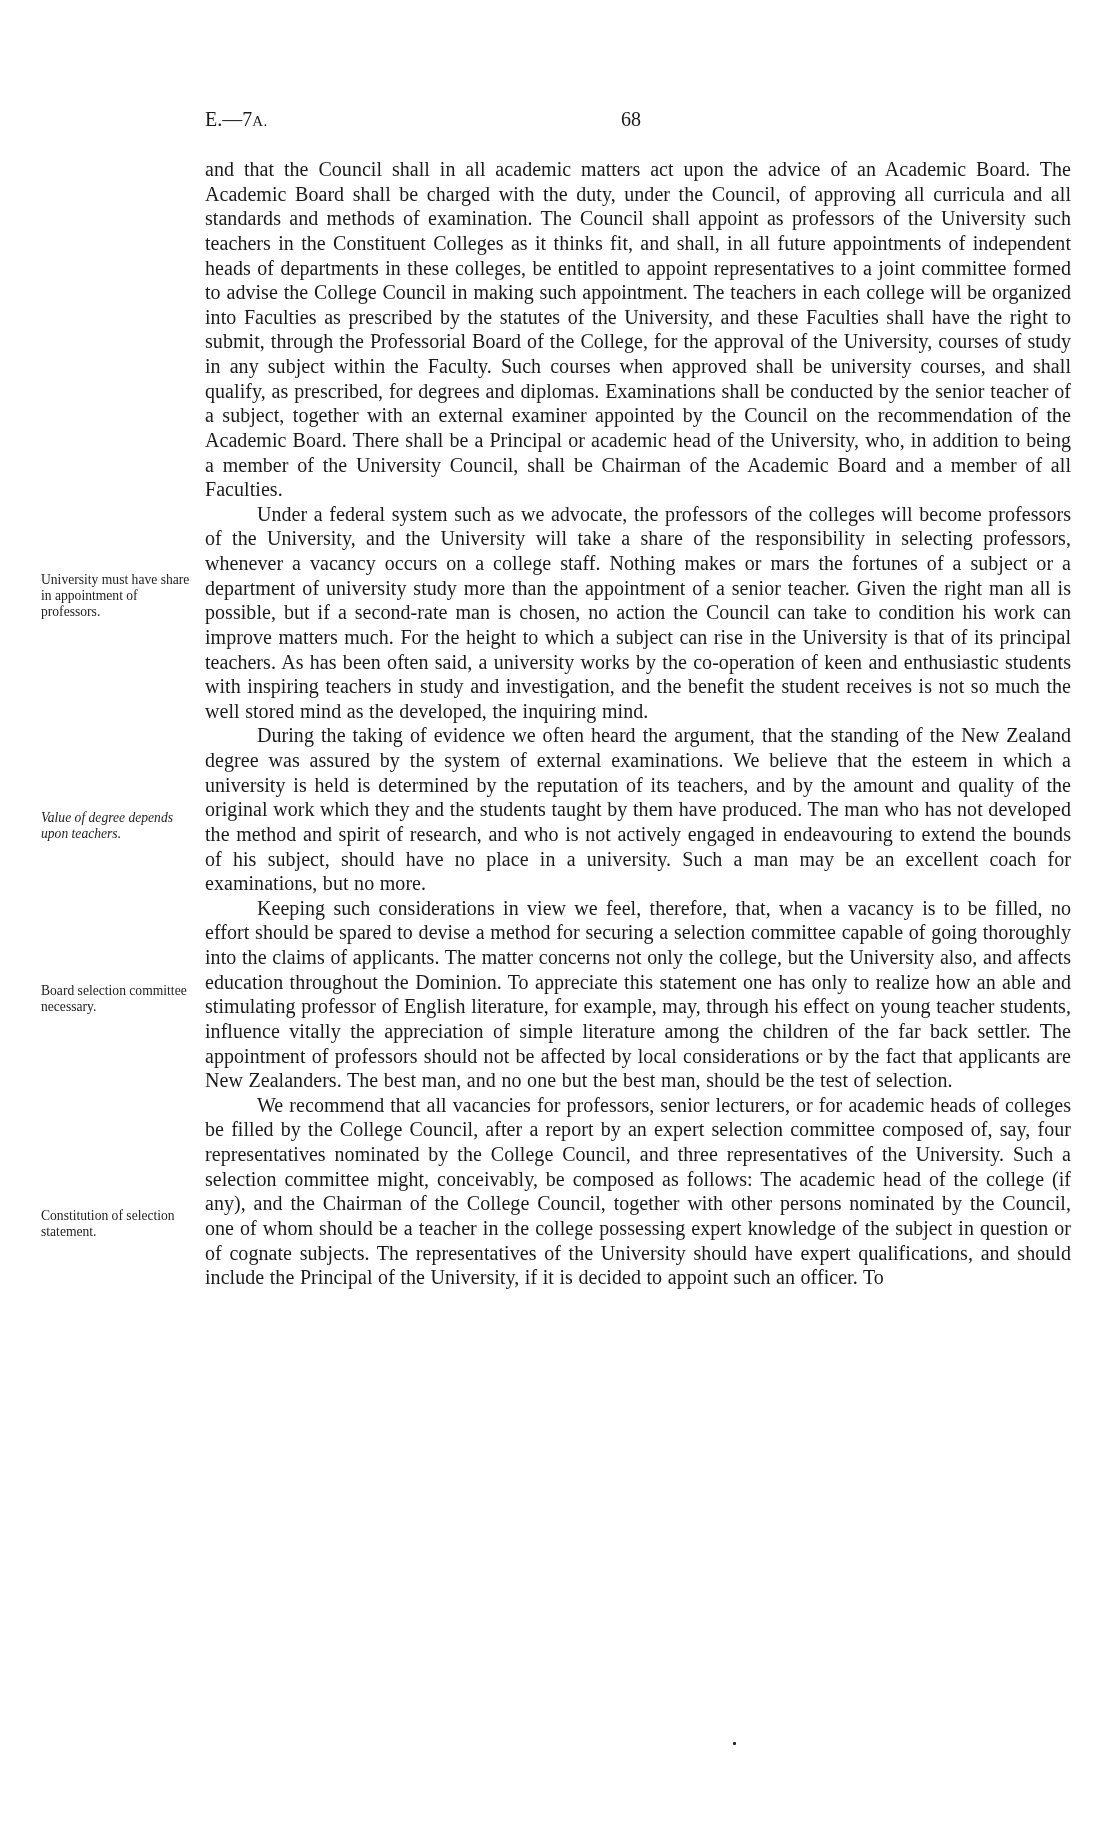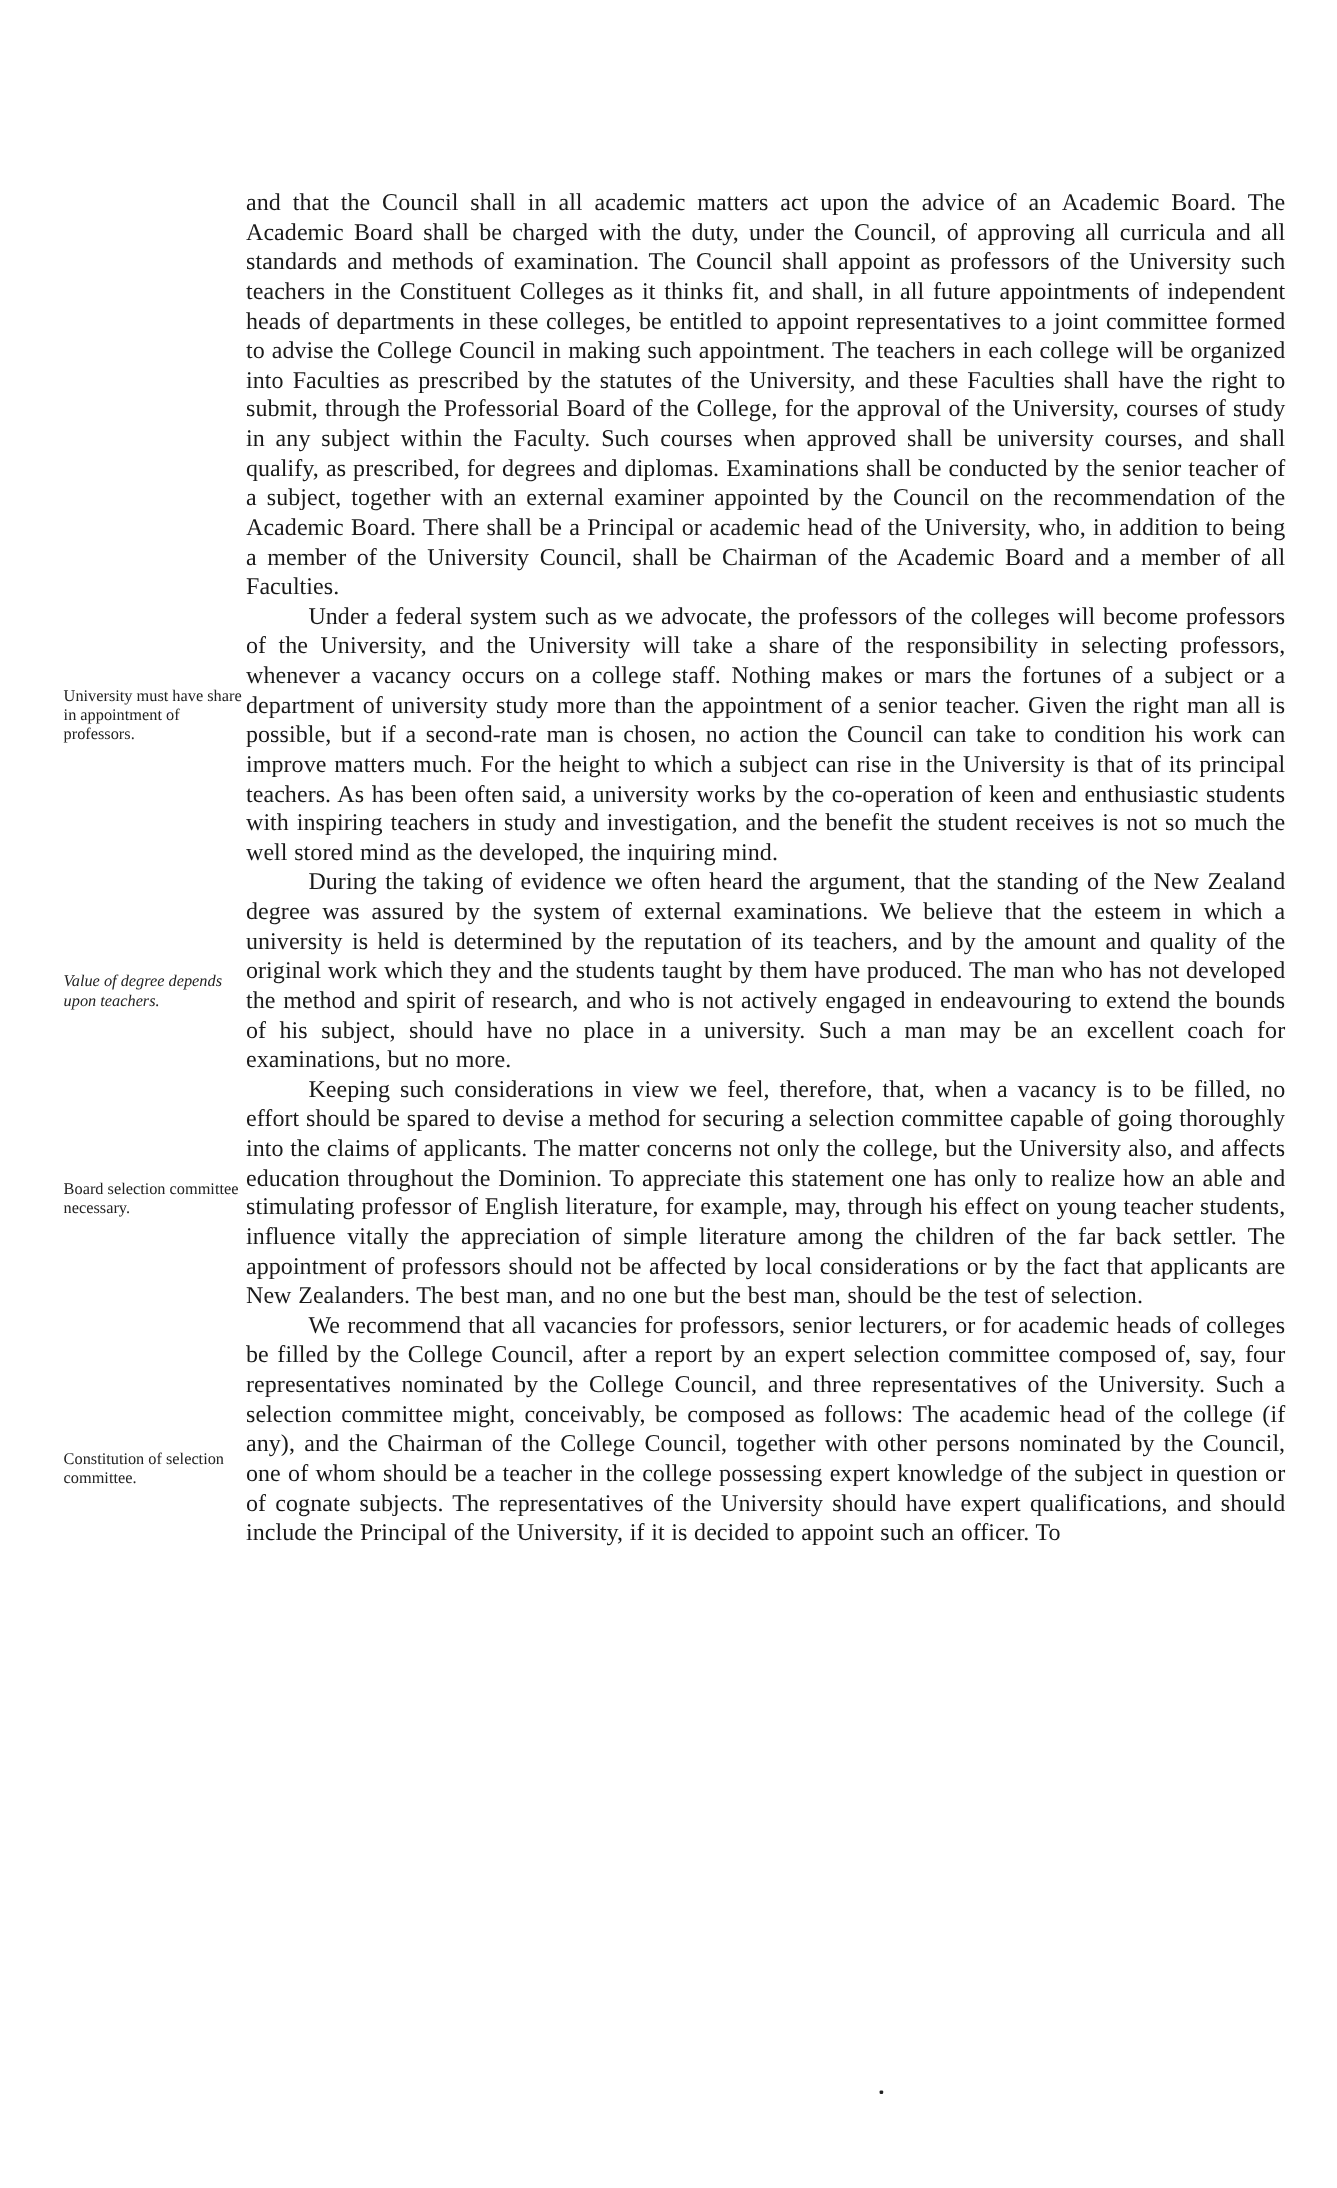--- a/index.html
+++ b/index.html
@@ -58,49 +58,53 @@
     }
     .body-column p {
       margin: 0;
       text-indent: 52px;
     }
     .body-column p.first {
       text-indent: 0;
     }
     .margin-note {
       position: absolute;
-      left: 53px;
+      left: 41px;
       width: 150px;
       font-family: "Liberation Serif", serif;
       font-size: 13.6px;
       line-height: 16.2px;
       color: #222;
     }
     .stray-dot {
       position: absolute;
       width: 3px;
       height: 3px;
       background: #222;
       border-radius: 1px;
     }
   </style>
 </head>
 <body>
 
 <div class="page">
 
+  <div class="running-head">
+    <span class="doc-ref"><span>E.—7</span><span class="smallcaps">A.</span></span>
+    <span class="page-number">68</span>
+  </div>
 
   <div class="body-column">
     <p class="first">and that the Council shall in all academic matters act upon the advice of an Academic Board. The Academic Board shall be charged with the duty, under the Council, of approving all curricula and all standards and methods of examination. The Council shall appoint as professors of the University such teachers in the Constituent Colleges as it thinks fit, and shall, in all future appointments of independent heads of departments in these colleges, be entitled to appoint representatives to a joint committee formed to advise the College Council in making such appointment. The teachers in each college will be organized into Faculties as prescribed by the statutes of the University, and these Faculties shall have the right to submit, through the Professorial Board of the College, for the approval of the University, courses of study in any subject within the Faculty. Such courses when approved shall be university courses, and shall qualify, as prescribed, for degrees and diplomas. Examinations shall be conducted by the senior teacher of a subject, together with an external examiner appointed by the Council on the recommendation of the Academic Board. There shall be a Principal or academic head of the University, who, in addition to being a member of the University Council, shall be Chairman of the Academic Board and a member of all Faculties.</p>
     <p>Under a federal system such as we advocate, the professors of the colleges will become professors of the University, and the University will take a share of the responsibility in selecting professors, whenever a vacancy occurs on a college staff. Nothing makes or mars the fortunes of a subject or a department of university study more than the appointment of a senior teacher. Given the right man all is possible, but if a second-rate man is chosen, no action the Council can take to condition his work can improve matters much. For the height to which a subject can rise in the University is that of its principal teachers. As has been often said, a university works by the co-operation of keen and enthusiastic students with inspiring teachers in study and investigation, and the benefit the student receives is not so much the well stored mind as the developed, the inquiring mind.</p>
     <p>During the taking of evidence we often heard the argument, that the standing of the New Zealand degree was assured by the system of external examinations. We believe that the esteem in which a university is held is determined by the reputation of its teachers, and by the amount and quality of the original work which they and the students taught by them have produced. The man who has not developed the method and spirit of research, and who is not actively engaged in endeavouring to extend the bounds of his subject, should have no place in a university. Such a man may be an excellent coach for examinations, but no more.</p>
     <p>Keeping such considerations in view we feel, therefore, that, when a vacancy is to be filled, no effort should be spared to devise a method for securing a selection committee capable of going thoroughly into the claims of applicants. The matter concerns not only the college, but the University also, and affects education throughout the Dominion. To appreciate this statement one has only to realize how an able and stimulating professor of English literature, for example, may, through his effect on young teacher students, influence vitally the appreciation of simple literature among the children of the far back settler. The appointment of professors should not be affected by local considerations or by the fact that applicants are New Zealanders. The best man, and no one but the best man, should be the test of selection.</p>
     <p>We recommend that all vacancies for professors, senior lecturers, or for academic heads of colleges be filled by the College Council, after a report by an expert selection committee composed of, say, four representatives nominated by the College Council, and three representatives of the University. Such a selection committee might, conceivably, be composed as follows: The academic head of the college (if any), and the Chairman of the College Council, together with other persons nominated by the Council, one of whom should be a teacher in the college possessing expert knowledge of the subject in question or of cognate subjects. The representatives of the University should have expert qualifications, and should include the Principal of the University, if it is decided to appoint such an officer. To</p>
   </div>
 
   <div class="margin-note" style="top:572px;">University must have share in appointment of professors.</div>
   <div class="margin-note" style="top:810px;font-style:italic;">Value of degree depends upon teachers.</div>
   <div class="margin-note" style="top:983px;">Board selection committee necessary.</div>
-  <div class="margin-note" style="top:1208px; width:160px;">Constitution of selection committee.</div>
+  <div class="margin-note" style="top:1208px; width:160px;">Constitution of selection statement.</div>
 
   <div class="stray-dot" style="left:733px; top:1742px;"></div>
 
 </div>
 
 </body></html>

